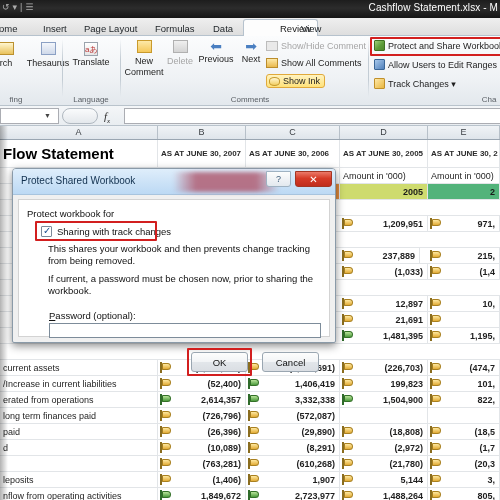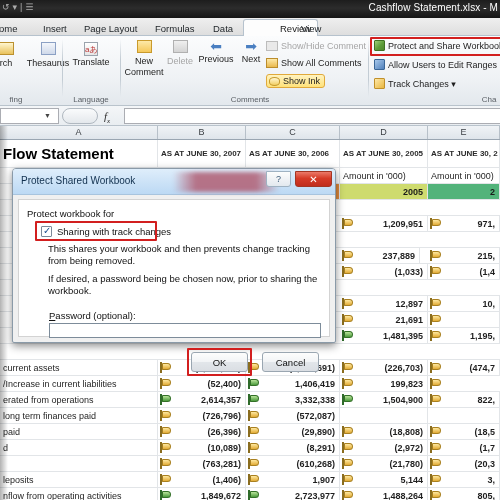--- a/index.html
+++ b/index.html
@@ -482,20 +482,21 @@
           <span class="flag" style="left: 430px;"></span>
         </div>
         <div class="row">
           <div class="cell l" style="left: 0px; width: 158px;">/Increase in current liabilities</div>
           <div class="cell r bold" style="left: 158px; width: 88px;">(52,400)</div>
           <span class="flag" style="left: 160px;"></span>
           <div class="cell r bold" style="left: 246px; width: 94px;">1,406,419</div>
           <span class="flag gr" style="left: 248px;"></span>
           <div class="cell r bold" style="left: 340px; width: 88px;">199,823</div>
           <span class="flag" style="left: 342px;"></span>
+          <div class="cell r bold" style="left: 428px; width: 72px;">101,</div>
           <span class="flag" style="left: 430px;"></span>
         </div>
         <div class="row">
           <div class="cell l" style="left: 0px; width: 158px;">erated from operations</div>
           <div class="cell r bold" style="left: 158px; width: 88px;">2,614,357</div>
           <span class="flag gr" style="left: 160px;"></span>
           <div class="cell r bold" style="left: 246px; width: 94px;">3,332,338</div>
           <span class="flag gr" style="left: 248px;"></span>
           <div class="cell r bold" style="left: 340px; width: 88px;">1,504,900</div>
           <span class="flag gr" style="left: 342px;"></span>
@@ -581,21 +582,21 @@
     <div class="dlg-body">
       <div class="dlg-label" style="left:8px; top:8px;">Protect workbook for</div>
 
       <div class="chk-wrap">
         <span class="chk"></span>
         <span style="font-size:9.5px;color:#111;white-space:nowrap;">Sharing with track changes</span>
       </div>
       <div class="redbox" style="left:16px; top:21px; width:122px; height:20px;"></div>
 
       <div class="dlg-para" style="left:29px; top:43px; width:272px;">This shares your workbook and then prevents change tracking from being removed.</div>
-      <div class="dlg-para" style="left:29px; top:73px; width:280px;">If desired, a password being be chosen now, prior to sharing the workbook.</div>
+      <div class="dlg-para" style="left:29px; top:73px; width:280px;">If current, a password must be chosen now, prior to sharing the workbook.</div>
 
       <div class="pwd-label"><u>P</u><span>assword (optional):</span></div>
       <div class="pwd-input"></div>
 
       <div class="dlg-btn" style="left:172px; top:152px;">OK</div>
       <div class="redbox" style="left:168px; top:148px; width:65px; height:28px;"></div>
       <div class="dlg-btn" style="left:243px; top:152px;">Cancel</div>
     </div>
   </div>
 

